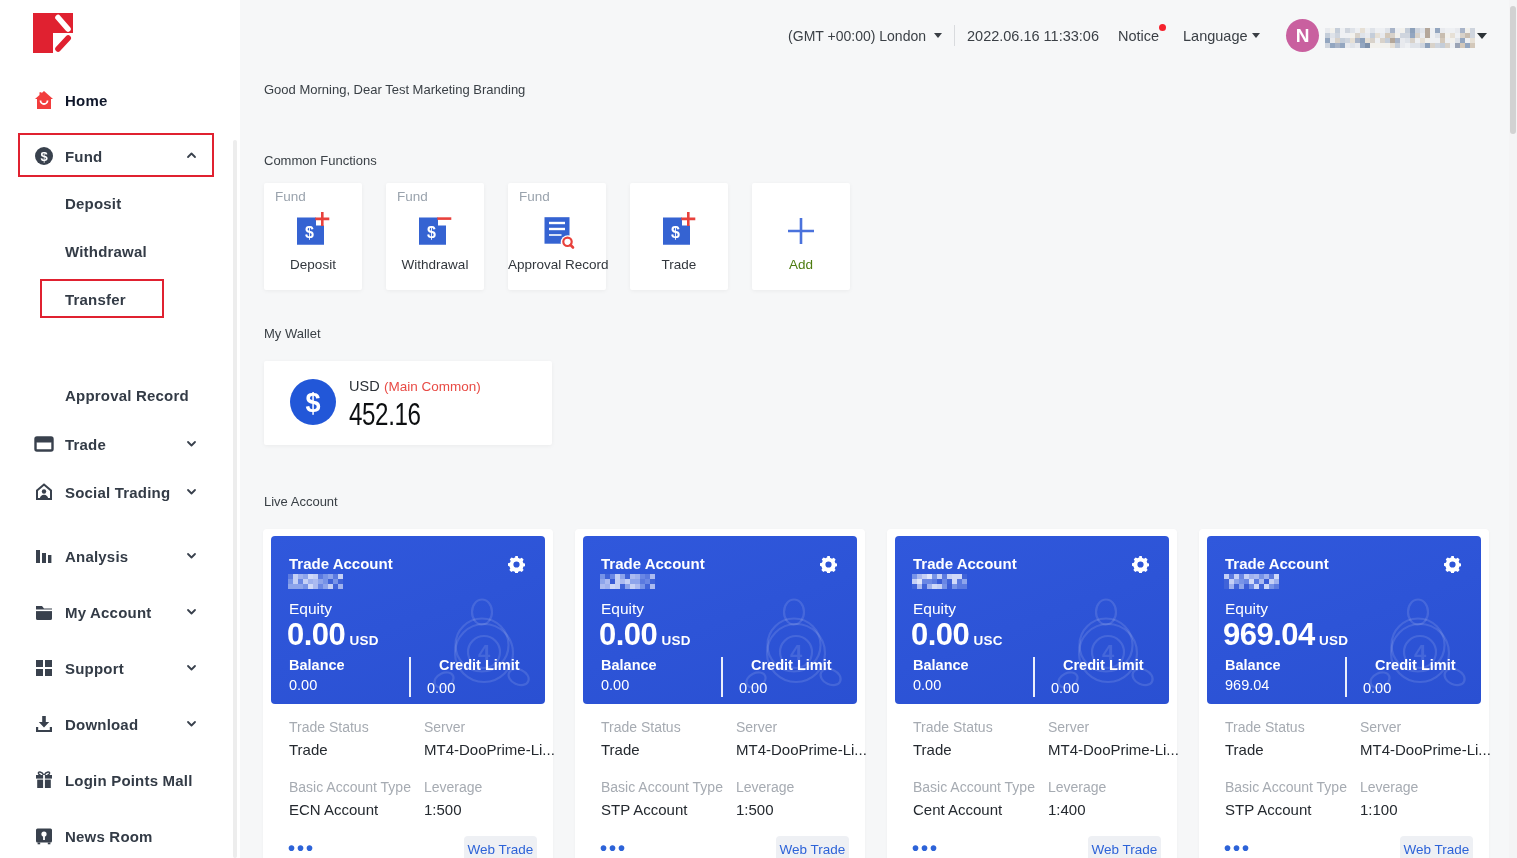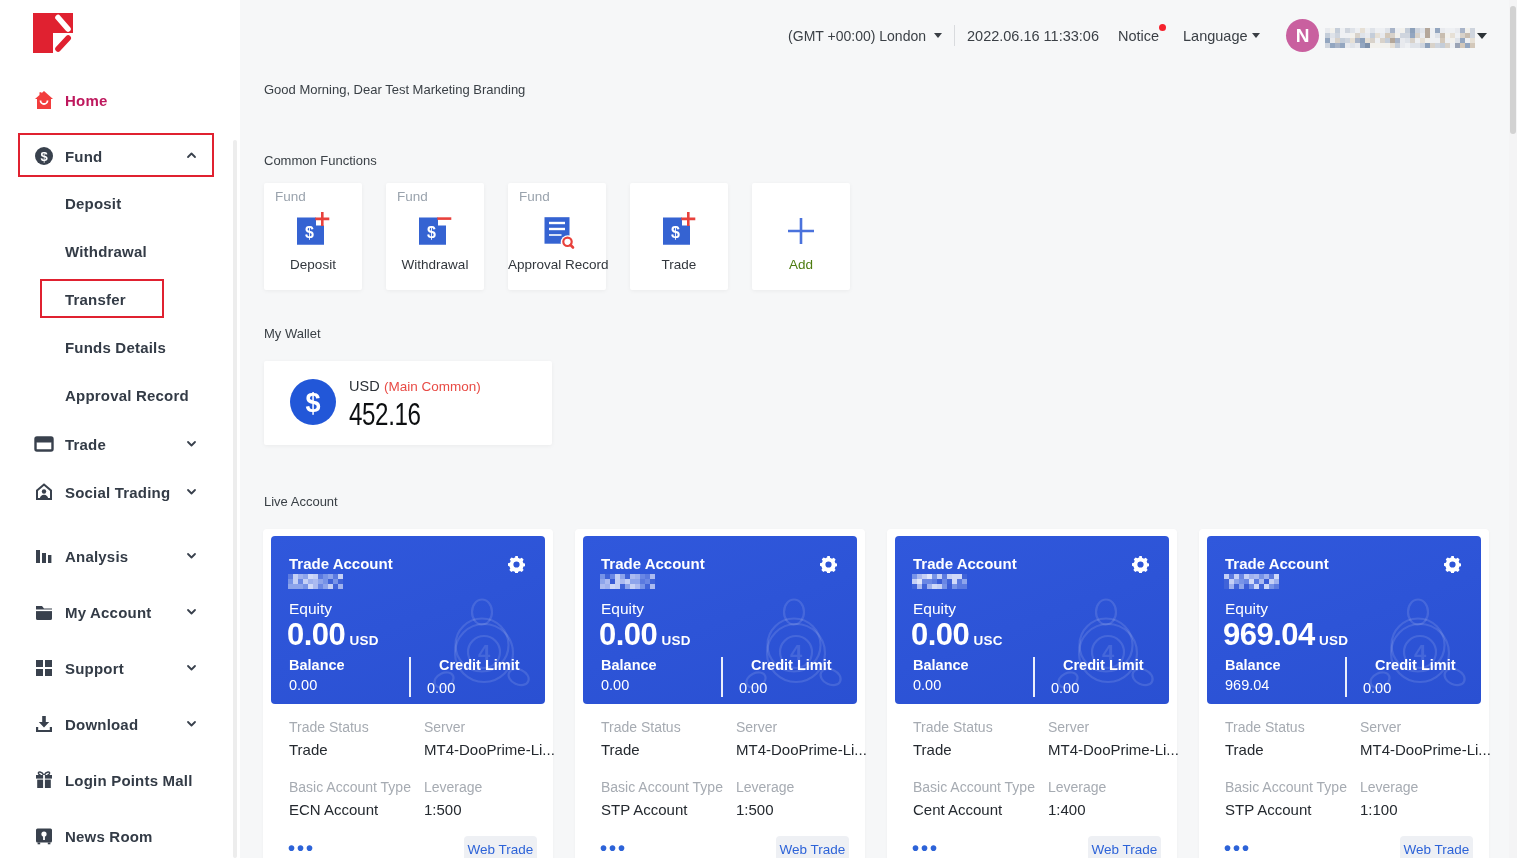--- a/index.html
+++ b/index.html
@@ -51,21 +51,21 @@
 <line x1="35.2" y1="25" x2="25" y2="36" stroke="#e02130" stroke-width="5.6" stroke-linecap="round"></line>
 </svg>
     <div id="sb-track"></div>
     <div class="mi" style="top:84px">
       <span class="ibox">
         <svg viewBox="0 0 20 20">
           <path fill="#f23d3d" d="M10 1 L19 9 L17 9 L17 19 L3 19 L3 9 L1 9 L5.5 5 L5.5 2.2 L7.5 2.2 L7.5 3.2 Z"></path>
           <path d="M6.5 10.5 a3.5 3.5 0 0 0 7 0" fill="none" stroke="#fff" stroke-width="1.8"></path>
         </svg>
       </span>
-      <span class="txt" style="color:#be185d;">Home</span>
+      <span class="txt" style="color:#0f172a;">Home</span>
     </div>
     <div style="position:absolute;left:18px;top:133px;width:196px;height:44px;border:2.5px solid #e02130"></div>
     <div class="mi" style="top:140px">
       <span class="ibox">
         <svg viewBox="0 0 20 20">
           <circle cx="10" cy="10" r="9" fill="#39414d"></circle>
           <text x="10" y="14.6" text-anchor="middle" font-family="Liberation Sans" font-size="13" font-weight="bold" fill="#fff">$</text>
         </svg>
       </span>
       <span class="txt" style="">Fund</span>
@@ -74,23 +74,20 @@
       </svg>
     </div>
     <div class="mi sub" style="top:187px">
       <span class="txt">Deposit</span>
     </div>
     <div class="mi sub" style="top:235px">
       <span class="txt">Withdrawal</span>
     </div>
     <div class="mi sub" style="top:283px">
       <span class="txt">Transfer</span>
-    </div>
-    <div class="mi sub" style="top:331px">
-      <span class="txt">Funds Details</span>
     </div>
     <div class="mi sub" style="top:379px">
       <span class="txt">Approval Record</span>
     </div>
     <div style="position:absolute;left:40px;top:279px;width:124px;height:39px;border:2.5px solid #e02130"></div>
     <div class="mi" style="top:428px">
       <span class="ibox">
         <svg viewBox="0 0 20 20">
           <rect x="1.5" y="3.5" width="17" height="13" rx="1.5" fill="none" stroke="#39414d" stroke-width="2.4"></rect>
           <rect x="1.5" y="3.5" width="17" height="5" rx="1.5" fill="#39414d"></rect>

